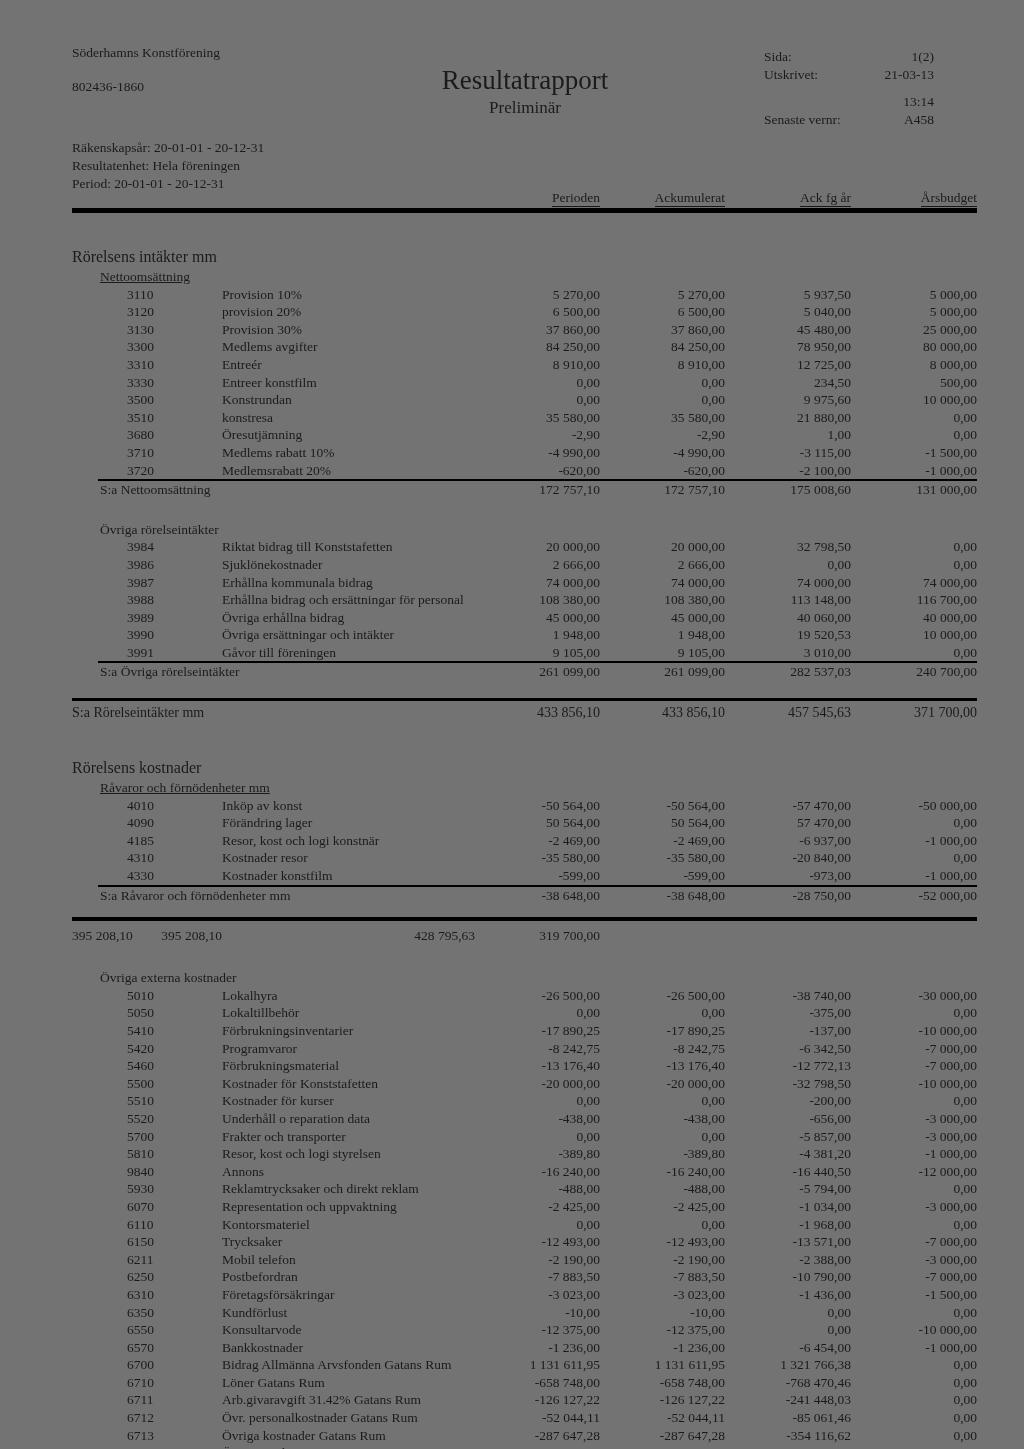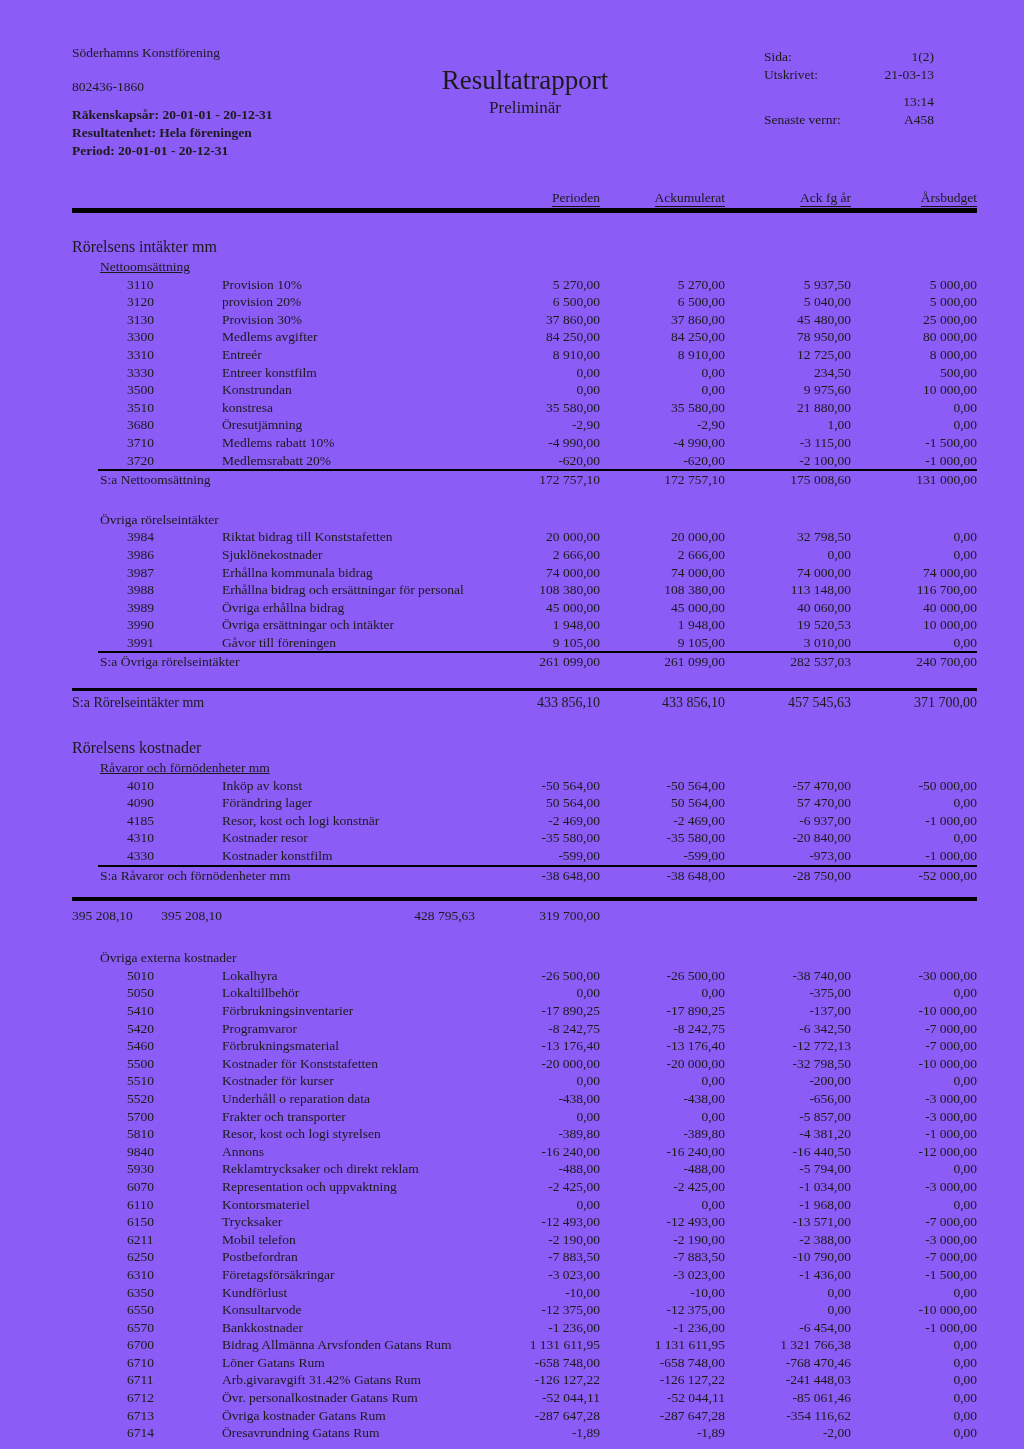--- a/index.html
+++ b/index.html
@@ -1,39 +1,39 @@
 <!DOCTYPE html>
 <html><head>
 <meta charset="utf-8">
 <style>
   html,body{margin:0;padding:0;background:#e8e8e8;}
-  .page{position:relative;width:1024px;height:1449px;background:#8b5cf6;overflow:hidden;
+  .page{position:relative;width:1024px;height:1449px;background:#737373;overflow:hidden;
         font-family:"Liberation Serif","DejaVu Serif",serif;color:#1b1b1b;}
   
   .hdr-left{position:absolute;left:72px;top:44px;font-size:13.5px;line-height:18px;}
   .company{white-space:nowrap;}
   .orgnr{margin-top:16px;}
-  .meta{margin-top:10px;font-weight:bold;}
+  .meta{margin-top:43px;}
   .meta div{white-space:nowrap;}
   .hdr-center{position:absolute;left:72px;top:64px;width:906px;text-align:center;}
   .title{font-size:27px;line-height:32px;font-weight:normal;margin:0;}
   .subtitle{font-size:17px;line-height:20px;margin-top:2px;}
   .hdr-right{position:absolute;left:764px;top:48px;width:170px;font-size:13.5px;line-height:18px;}
   .hr-row{display:flex;justify-content:space-between;}
   .hr-row.r2{margin-top:0;}
   .hr-row.r3{margin-top:9px;}
   
   .table{position:absolute;left:72px;top:190px;width:905px;}
   .grid{display:grid;grid-template-columns:55px 95px 253px 125px 125px 126px 126px;}
   .colhead{padding-bottom:2px;border-bottom:5px solid #000;font-size:13.5px;line-height:16px;}
   .colhead .c-num span{border-bottom:1px solid #161616;padding-bottom:1px;}
   .c-num{text-align:right;white-space:nowrap;}
   .c-desc,.c-acct,.c-label{white-space:nowrap;overflow:visible;}
   .row{font-size:13.5px;line-height:17.6px;height:17.6px;}
-  .sec-title{font-size:16px;line-height:20px;margin-top:24px;white-space:nowrap;}
+  .sec-title{font-size:16px;line-height:20px;margin-top:34px;white-space:nowrap;}
   .group-title{font-size:13.5px;line-height:17.6px;padding-left:28px;margin-top:20px;white-space:nowrap;}
   .sec-title + .group-title{margin-top:1px;text-decoration:underline;}
   .c-label{grid-column:1/4;padding-left:28px;}
   .subtotal{position:relative;padding-top:2px;height:19.6px;}
   .subtotal::before{content:"";position:absolute;left:26px;right:0;top:0;border-top:2px solid #000;}
   .total{margin-top:15px;border-top:3px solid #000;padding-top:3px;font-size:14px;height:20px;line-height:18px;}
   .total .c-label{padding-left:0;}
   .grand-total{margin-top:11px;border-top:4px solid #000;padding-top:4px;height:24px;line-height:20px;}
   .grand-total .c-label{padding-left:0;font-size:16.5px;}
   .grand-total .c-num{font-size:13.5px;line-height:22px;}

